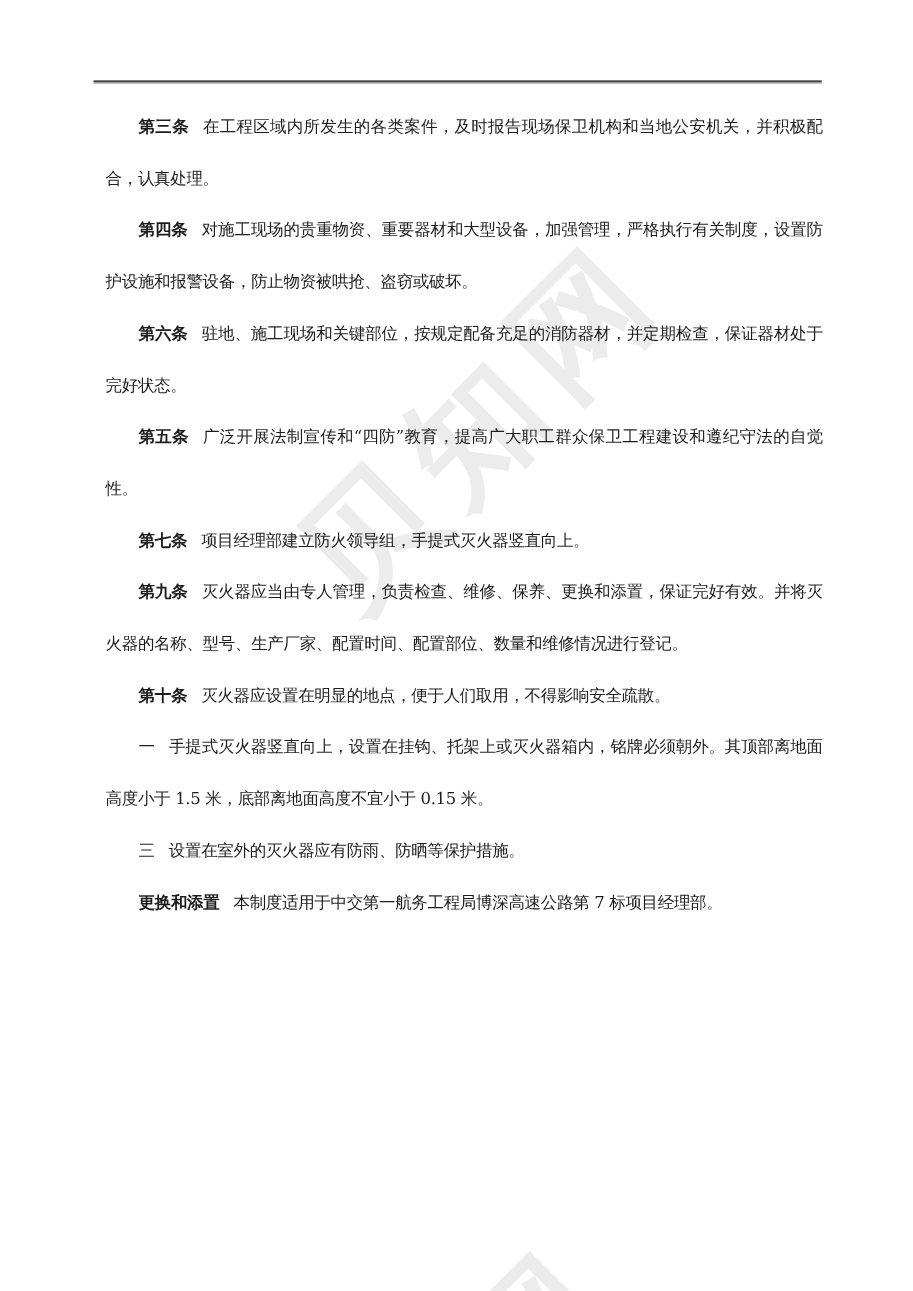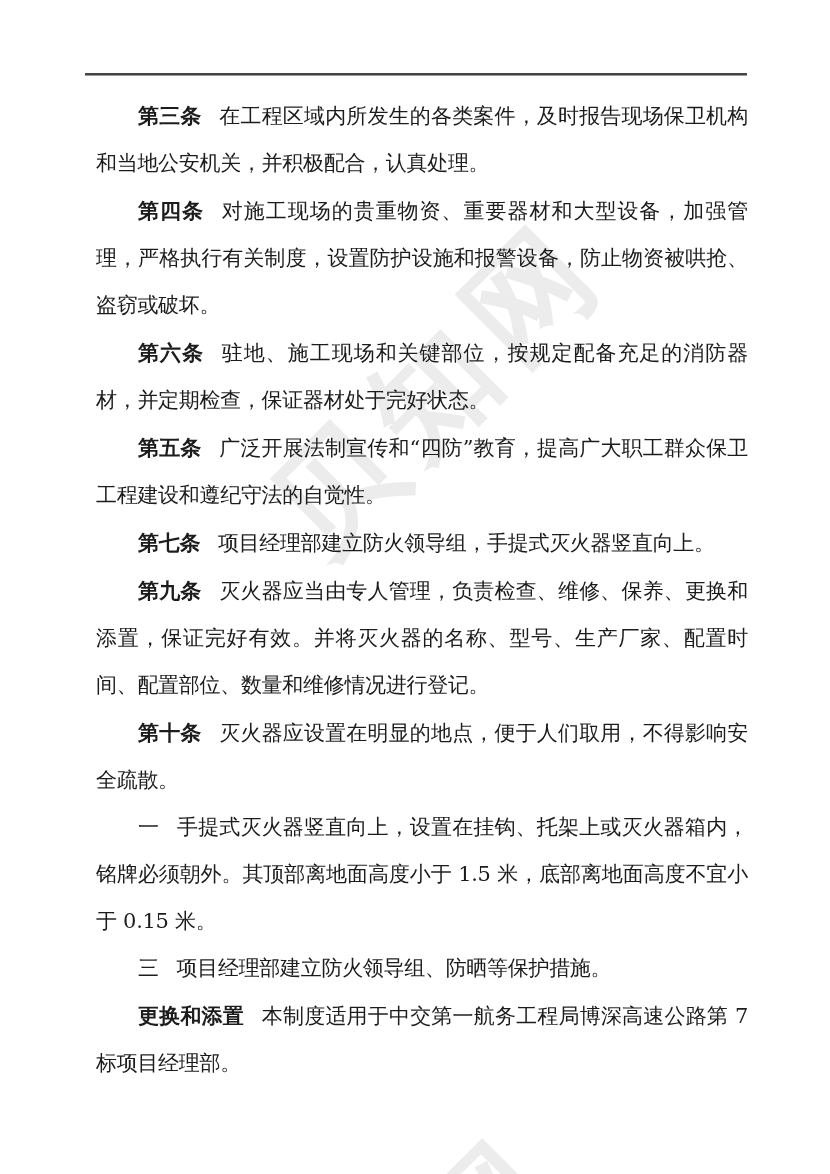--- a/index.html
+++ b/index.html
@@ -43,21 +43,21 @@
     user-select: none;
   }
   .wm-center { left: 234px; top: 327px; }
   .wm-bottom { left: 191px; top: 1241px; }
   .content {
     position: absolute;
     left: 96px;
     top: 92px;
     width: 652px;
     color: #1c1c1c;
-    font-size: 21px;
+    font-size: 15px;
     letter-spacing: -0.3px;
     line-height: 47px;
     text-align: justify;
   }
   .para {
     margin: 0;
     padding: 0;
     text-indent: 2em;
   }
   .num {
@@ -87,17 +87,17 @@
   <p class="para"><span class="num">第七条</span><span class="body-text">项目经理部建立防火领导组，手提式灭火器竖直向上。</span></p>
 
 
   <p class="para"><span class="num">第九条</span><span class="body-text">灭火器应当由专人管理，负责检查、维修、保养、更换和添置，保证完好有效。并将灭火器的名称、型号、生产厂家、配置时间、配置部位、数量和维修情况进行登记。</span></p>
 
   <p class="para"><span class="num">第十条</span><span class="body-text">灭火器应设置在明显的地点，便于人们取用，不得影响安全疏散。</span></p>
 
   <p class="para"><span class="num plain">一</span><span class="body-text">手提式灭火器竖直向上，设置在挂钩、托架上或灭火器箱内，铭牌必须朝外。其顶部离地面高度小于 1.5 米，底部离地面高度不宜小于 0.15 米。</span></p>
 
 
-  <p class="para"><span class="num plain">三</span><span class="body-text">项目经理部建立防火领导组、防晒等保护措施。</span></p>
+  <p class="para"><span class="num plain">三</span><span class="body-text">设置在室外的灭火器应有防雨、防晒等保护措施。</span></p>
 
   <p class="para"><span class="num">更换和添置</span><span class="body-text">本制度适用于中交第一航务工程局博深高速公路第 7 标项目经理部。</span></p>
 </div>
 </div>
 
 </body></html>

